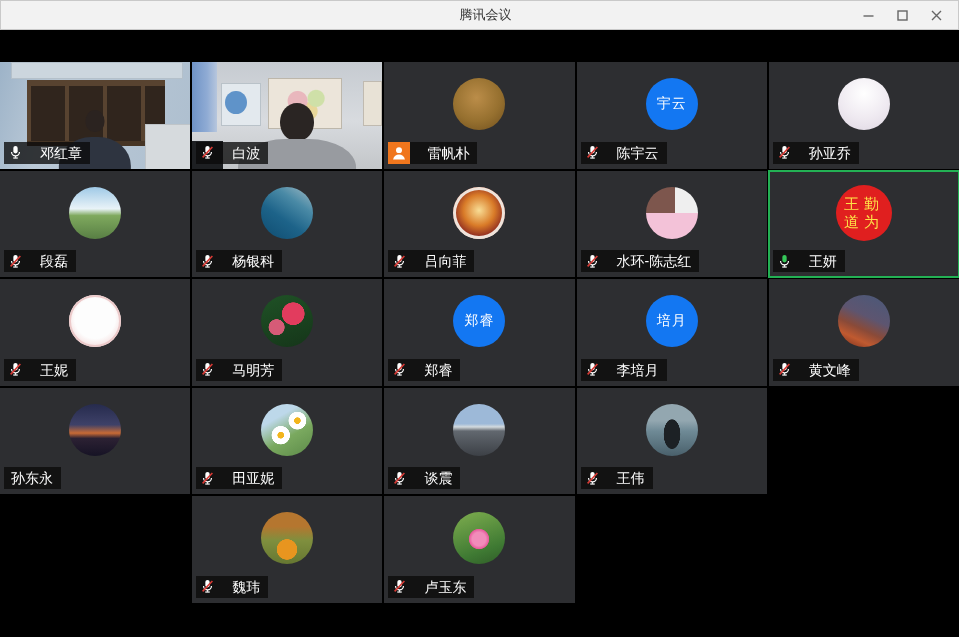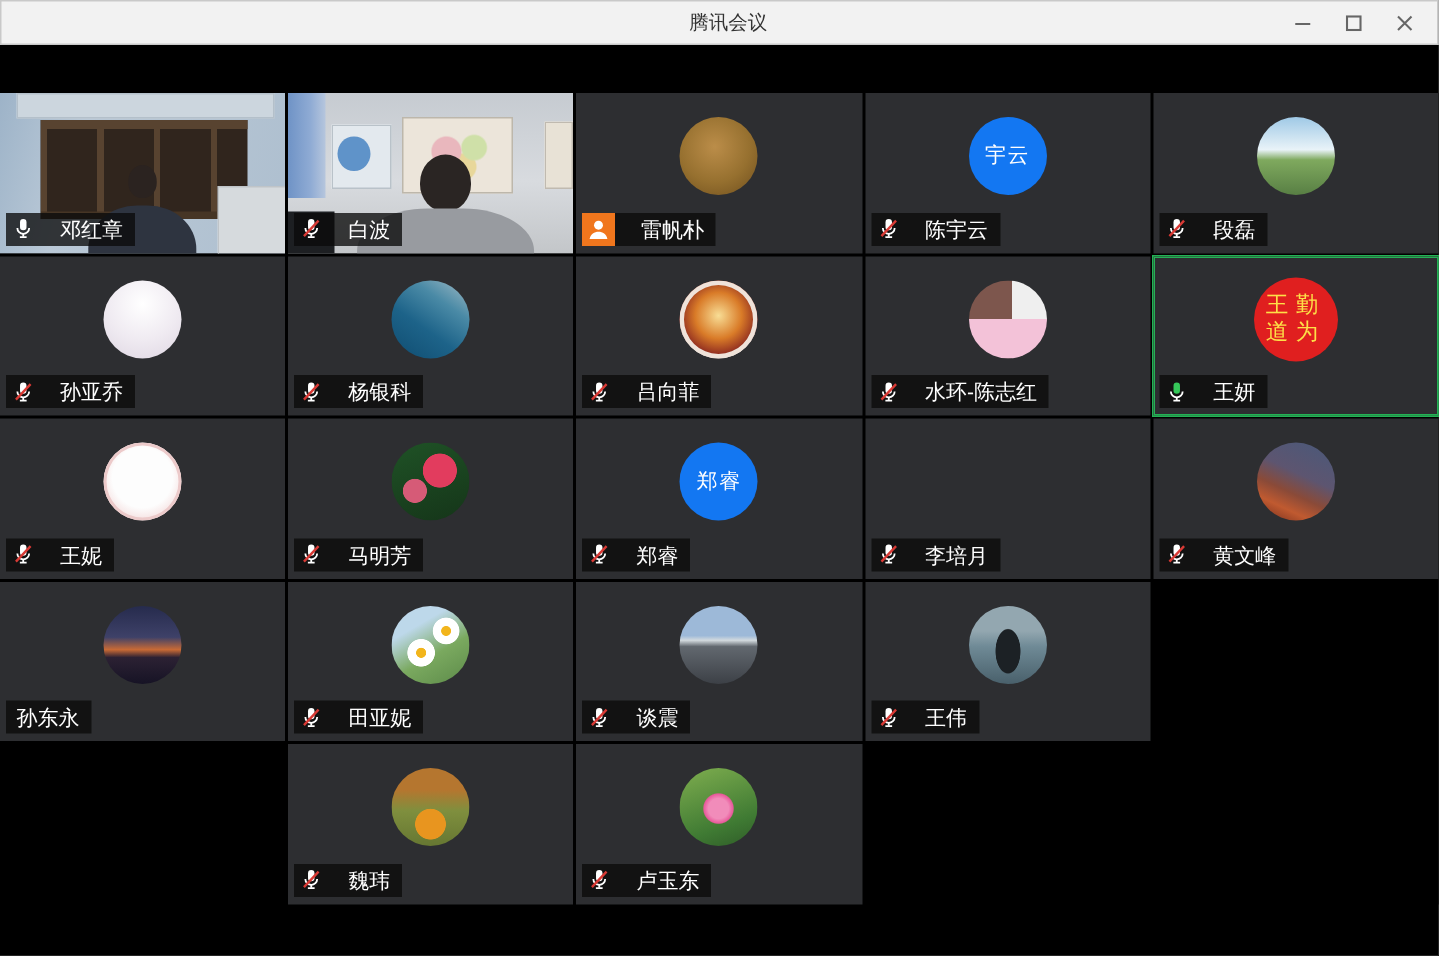--- a/index.html
+++ b/index.html
@@ -206,44 +206,44 @@
             <path d="M3.8 7.5a4.2 4.2 0 0 0 8.4 0" fill="none" stroke="#fff" stroke-width="1.3"></path>
             <line x1="8" y1="11.8" x2="8" y2="13.6" stroke="#fff" stroke-width="1.3"></line>
             <line x1="5.6" y1="13.9" x2="10.4" y2="13.9" stroke="#fff" stroke-width="1.3"></line>
             <line x1="2.8" y1="13.2" x2="13.2" y2="2.2" stroke="#d93a35" stroke-width="1.7"></line>
           </svg>
       <span>陈宇云</span>
     </div>
   </div>
 
   <div class="tile">
+    <div class="avatar av-bunny"></div>
+    <div class="name-label">
+      <svg class="mic-svg" width="15" height="15" viewBox="0 0 16 16">
+            <rect x="5.7" y="1" width="4.6" height="8" rx="2.3" fill="#fff"></rect>
+            <path d="M3.8 7.5a4.2 4.2 0 0 0 8.4 0" fill="none" stroke="#fff" stroke-width="1.3"></path>
+            <line x1="8" y1="11.8" x2="8" y2="13.6" stroke="#fff" stroke-width="1.3"></line>
+            <line x1="5.6" y1="13.9" x2="10.4" y2="13.9" stroke="#fff" stroke-width="1.3"></line>
+            <line x1="2.8" y1="13.2" x2="13.2" y2="2.2" stroke="#d93a35" stroke-width="1.7"></line>
+          </svg>
+      <span>孙亚乔</span>
+    </div>
+  </div>
+
+  <div class="tile">
     <div class="avatar av-grass"></div>
     <div class="name-label">
       <svg class="mic-svg" width="15" height="15" viewBox="0 0 16 16">
             <rect x="5.7" y="1" width="4.6" height="8" rx="2.3" fill="#fff"></rect>
             <path d="M3.8 7.5a4.2 4.2 0 0 0 8.4 0" fill="none" stroke="#fff" stroke-width="1.3"></path>
             <line x1="8" y1="11.8" x2="8" y2="13.6" stroke="#fff" stroke-width="1.3"></line>
             <line x1="5.6" y1="13.9" x2="10.4" y2="13.9" stroke="#fff" stroke-width="1.3"></line>
             <line x1="2.8" y1="13.2" x2="13.2" y2="2.2" stroke="#d93a35" stroke-width="1.7"></line>
           </svg>
       <span>段磊</span>
-    </div>
-  </div>
-
-  <div class="tile">
-    <div class="avatar av-bunny"></div>
-    <div class="name-label">
-      <svg class="mic-svg" width="15" height="15" viewBox="0 0 16 16">
-            <rect x="5.7" y="1" width="4.6" height="8" rx="2.3" fill="#fff"></rect>
-            <path d="M3.8 7.5a4.2 4.2 0 0 0 8.4 0" fill="none" stroke="#fff" stroke-width="1.3"></path>
-            <line x1="8" y1="11.8" x2="8" y2="13.6" stroke="#fff" stroke-width="1.3"></line>
-            <line x1="5.6" y1="13.9" x2="10.4" y2="13.9" stroke="#fff" stroke-width="1.3"></line>
-            <line x1="2.8" y1="13.2" x2="13.2" y2="2.2" stroke="#d93a35" stroke-width="1.7"></line>
-          </svg>
-      <span>孙亚乔</span>
     </div>
   </div>
 
   <div class="tile">
     <div class="avatar av-shark"></div>
     <div class="name-label">
       <svg class="mic-svg" width="15" height="15" viewBox="0 0 16 16">
             <rect x="5.7" y="1" width="4.6" height="8" rx="2.3" fill="#fff"></rect>
             <path d="M3.8 7.5a4.2 4.2 0 0 0 8.4 0" fill="none" stroke="#fff" stroke-width="1.3"></path>
             <line x1="8" y1="11.8" x2="8" y2="13.6" stroke="#fff" stroke-width="1.3"></line>
@@ -335,20 +335,23 @@
             <path d="M3.8 7.5a4.2 4.2 0 0 0 8.4 0" fill="none" stroke="#fff" stroke-width="1.3"></path>
             <line x1="8" y1="11.8" x2="8" y2="13.6" stroke="#fff" stroke-width="1.3"></line>
             <line x1="5.6" y1="13.9" x2="10.4" y2="13.9" stroke="#fff" stroke-width="1.3"></line>
             <line x1="2.8" y1="13.2" x2="13.2" y2="2.2" stroke="#d93a35" stroke-width="1.7"></line>
           </svg>
       <span>郑睿</span>
     </div>
   </div>
 
   <div class="tile">
+    <div class="avatar av-blue">
+          <span>培月</span>
+        </div>
     <div class="name-label">
       <svg class="mic-svg" width="15" height="15" viewBox="0 0 16 16">
             <rect x="5.7" y="1" width="4.6" height="8" rx="2.3" fill="#fff"></rect>
             <path d="M3.8 7.5a4.2 4.2 0 0 0 8.4 0" fill="none" stroke="#fff" stroke-width="1.3"></path>
             <line x1="8" y1="11.8" x2="8" y2="13.6" stroke="#fff" stroke-width="1.3"></line>
             <line x1="5.6" y1="13.9" x2="10.4" y2="13.9" stroke="#fff" stroke-width="1.3"></line>
             <line x1="2.8" y1="13.2" x2="13.2" y2="2.2" stroke="#d93a35" stroke-width="1.7"></line>
           </svg>
       <span>李培月</span>
     </div>

